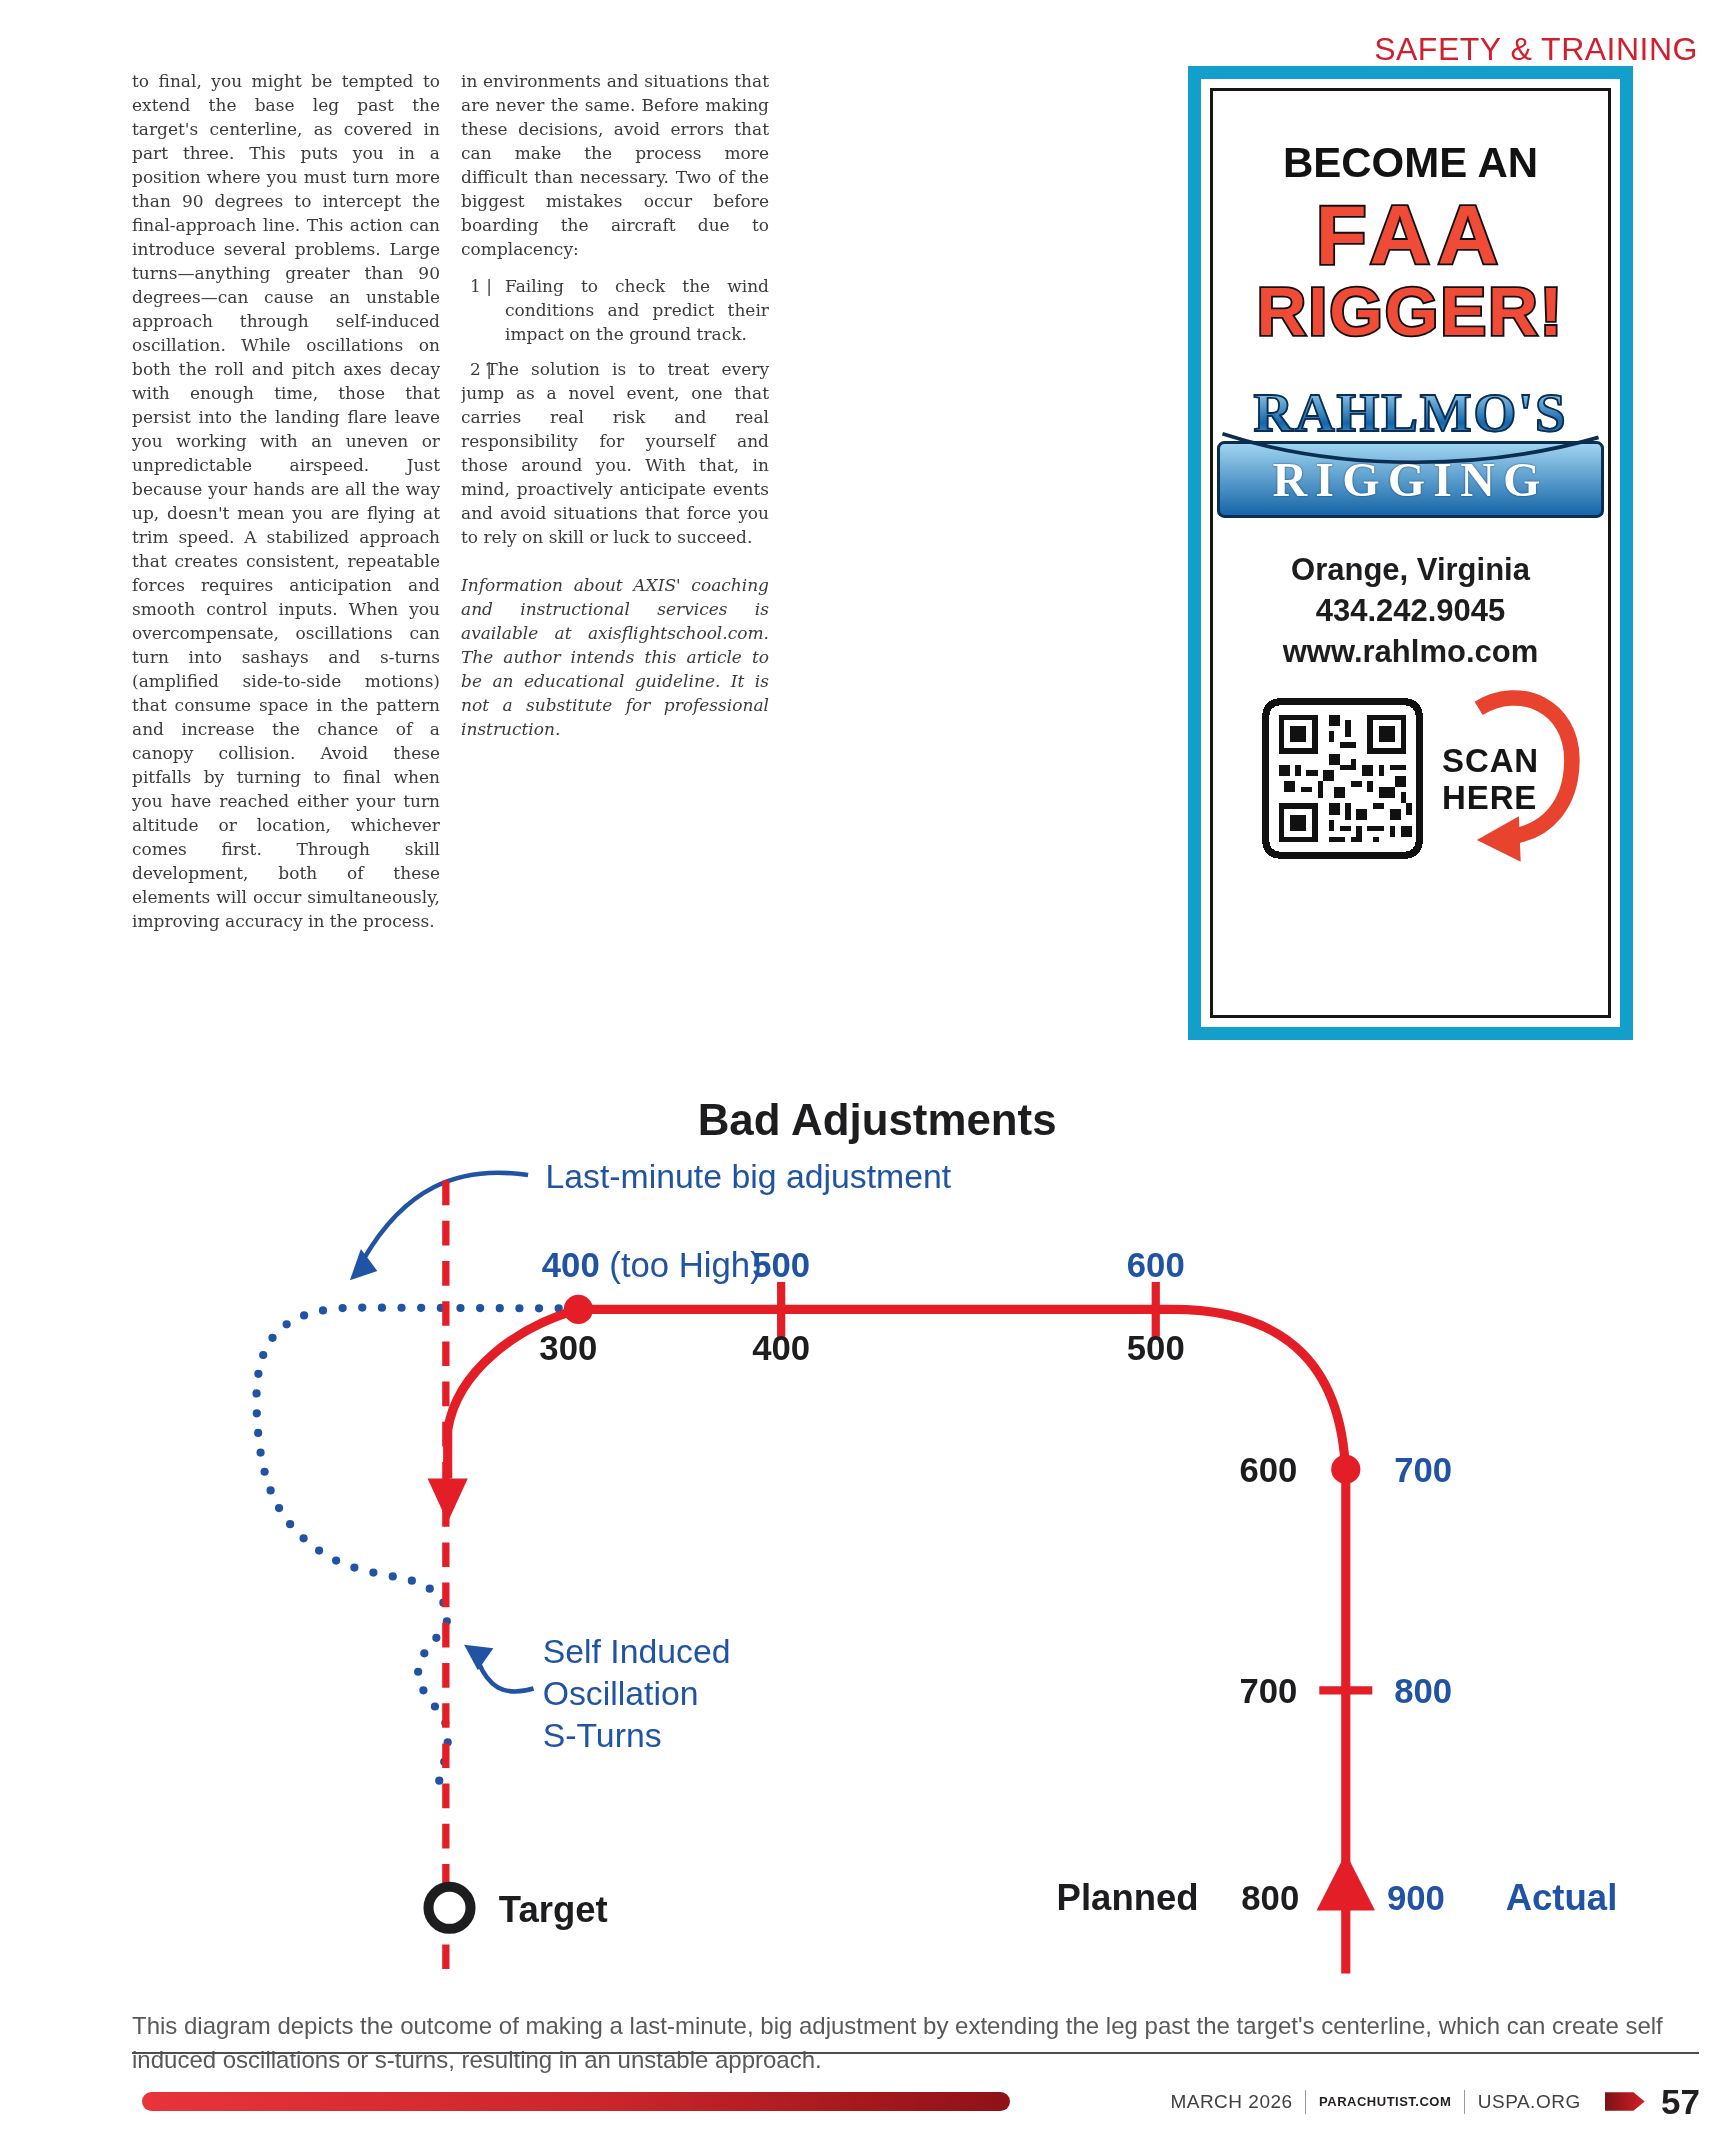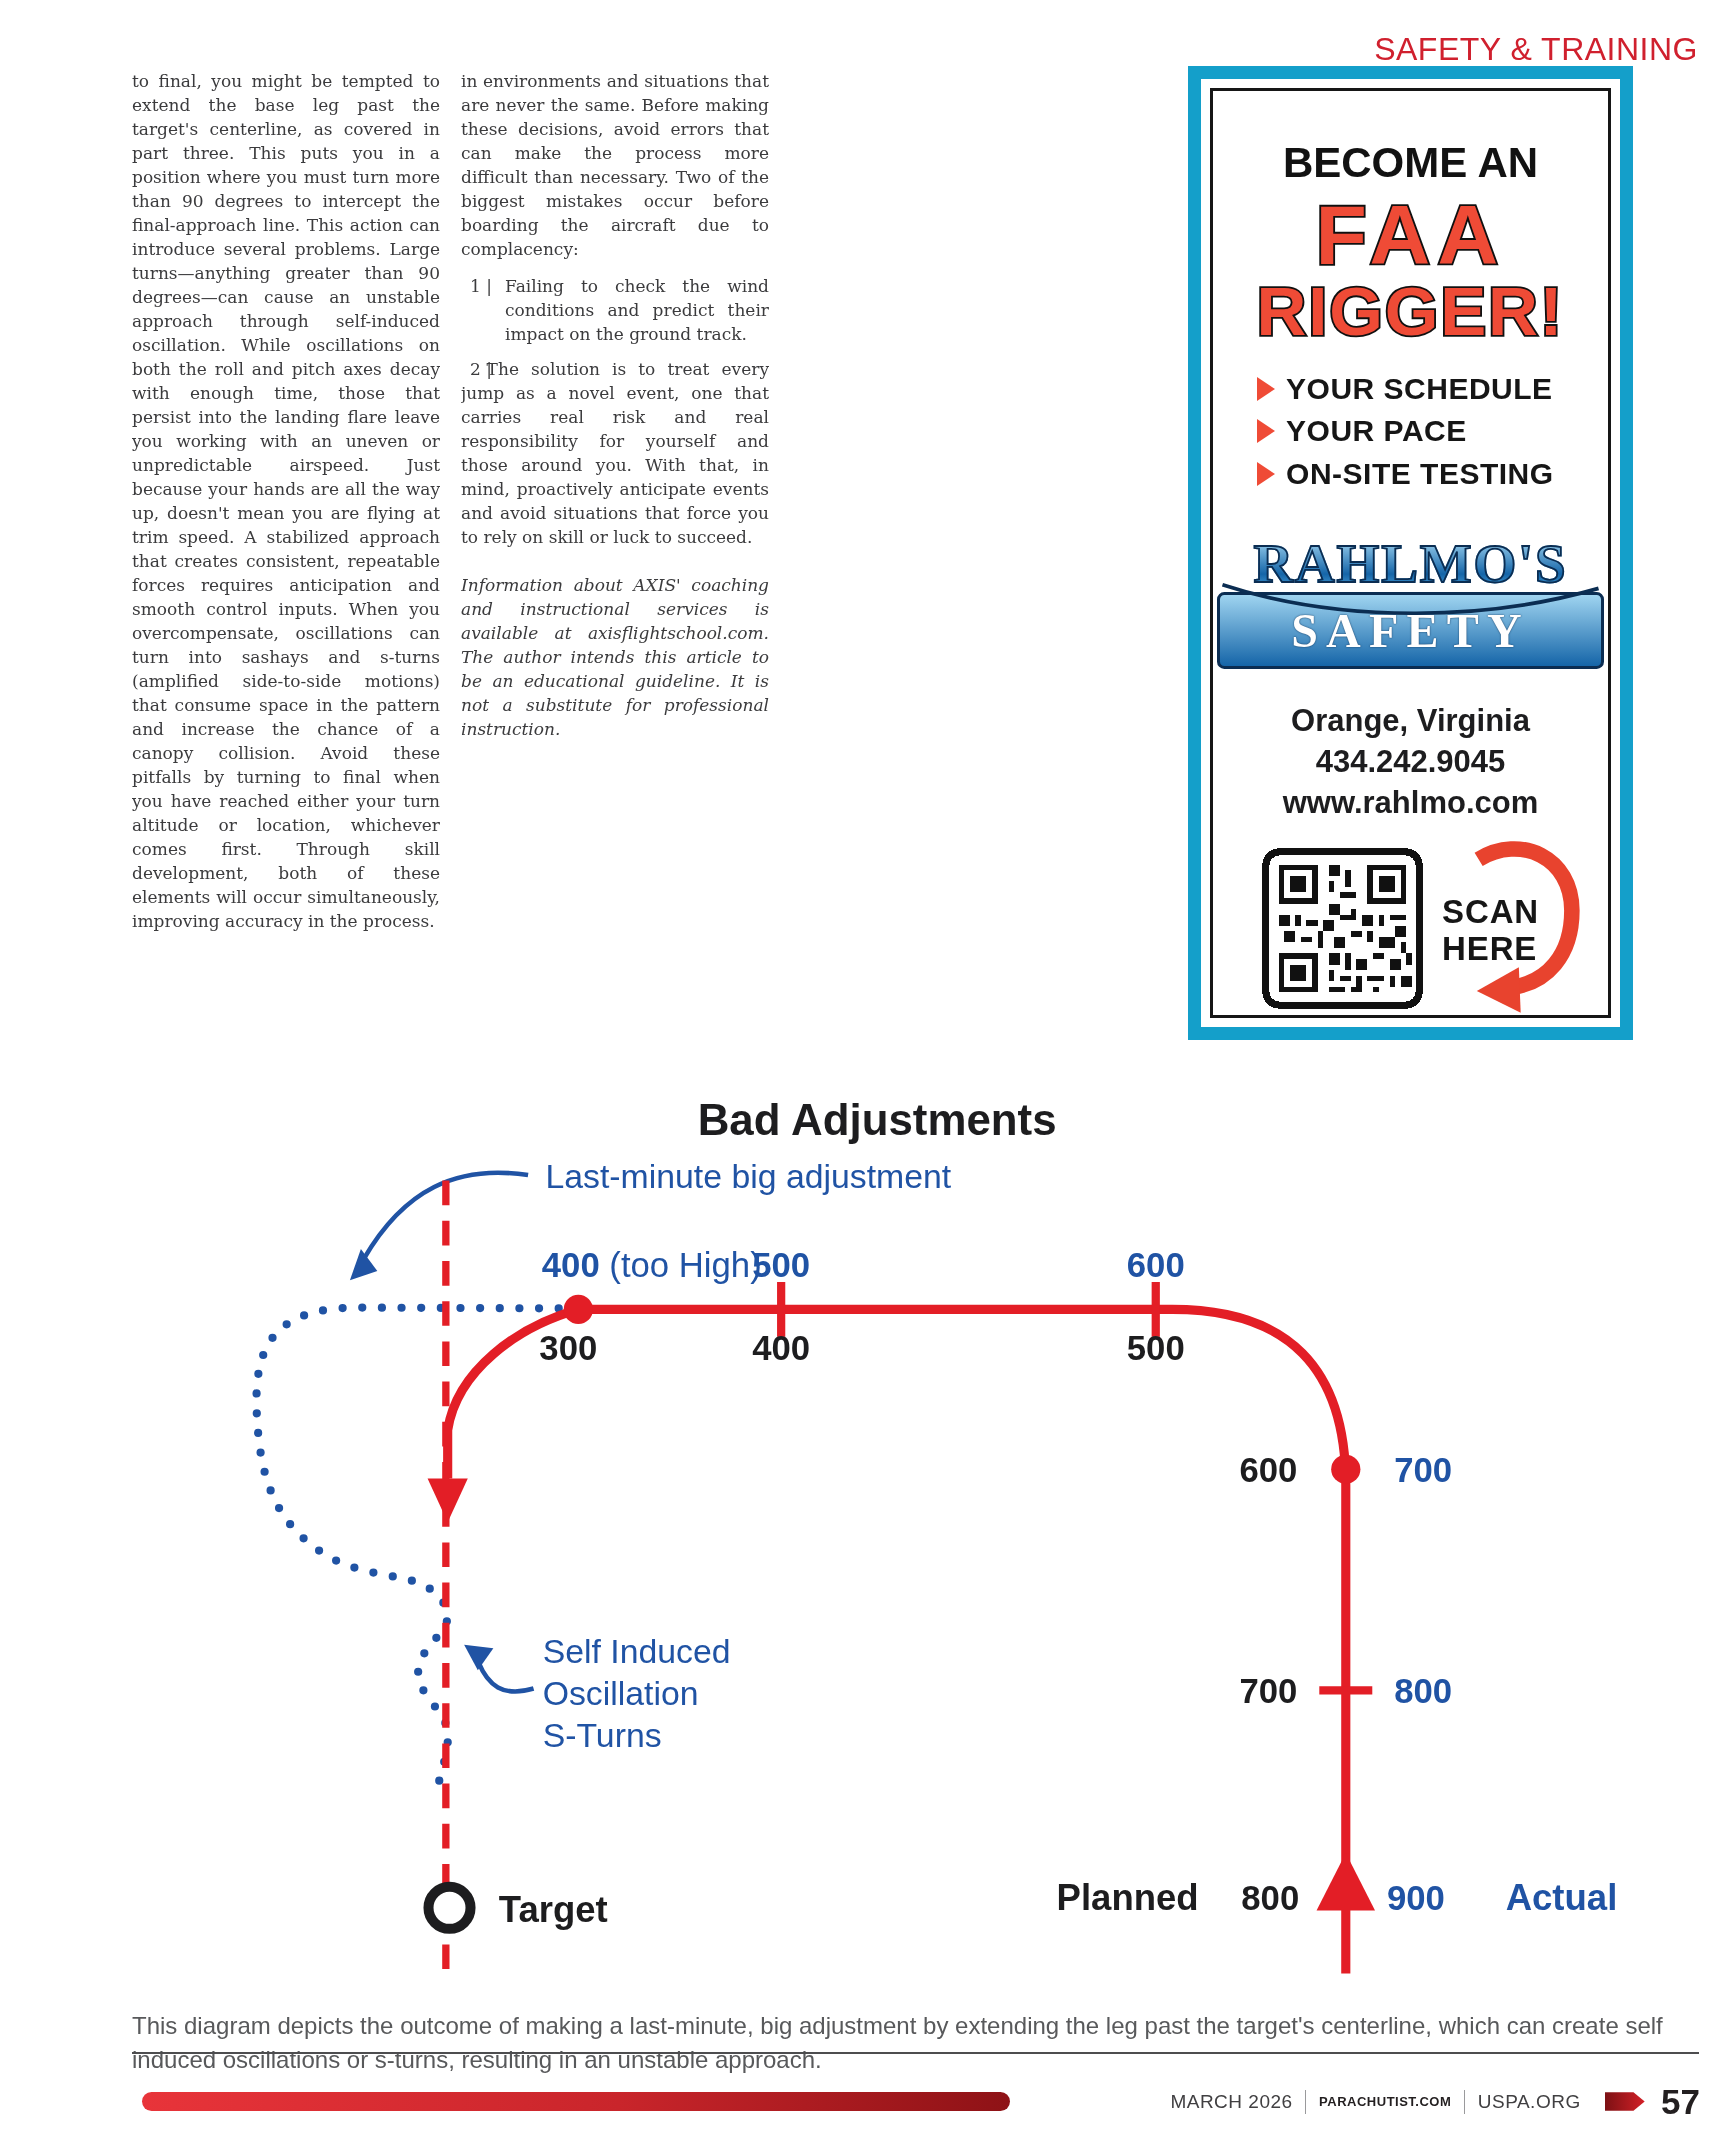--- a/index.html
+++ b/index.html
@@ -106,41 +106,27 @@
     </div>
     <p class="indent">The solution is to treat every jump as a novel event, one that carries real risk and real responsibility for yourself and those around you. With that, in mind, proactively anticipate events and avoid situations that force you to rely on skill or luck to succeed.</p>
     <p class="gap ital">Information about AXIS' coaching and instructional services is available at axisflightschool.com. The author intends this article to be an educational guideline. It is not a substitute for professional instruction.</p>
   </div>
 
   <div class="ad">
     <div class="ad-inner">
       <div class="ad-become">BECOME AN</div>
       <div class="ad-faa">FAA</div>
       <div class="ad-rigger">RIGGER!</div>
-      <div class="ad-bullets">
-        <div class="ad-bullet">
-          <span class="ad-tri"></span>
-          <span>YOUR SCHEDULE</span>
-        </div>
-        <div class="ad-bullet">
-          <span class="ad-tri"></span>
-          <span>YOUR PACE</span>
-        </div>
-        <div class="ad-bullet">
-          <span class="ad-tri"></span>
-          <span>ON-SITE TESTING</span>
-        </div>
-      </div>
       <div class="logo">
         <div class="logo-top">RAHLMO'S</div>
         <svg class="logo-swoosh" viewBox="0 0 424 40">
           <path d="M 6 6 C 140 50 300 44 418 10" fill="none" stroke="#0b2d52" stroke-width="4"></path>
         </svg>
         <div class="logo-box">
-          <span class="logo-bottom">SAFETY</span>
+          <span class="logo-bottom">RIGGING</span>
         </div>
       </div>
       <div class="ad-address">
         <div>Orange, Virginia</div>
         <div>434.242.9045</div>
         <div>www.rahlmo.com</div>
       </div>
       <div class="scan-wrap">
         <svg class="qr" viewBox="0 0 29 29" shape-rendering="crispEdges">
           <rect x="0" y="0" width="29" height="29" rx="2" fill="#fff"></rect>

